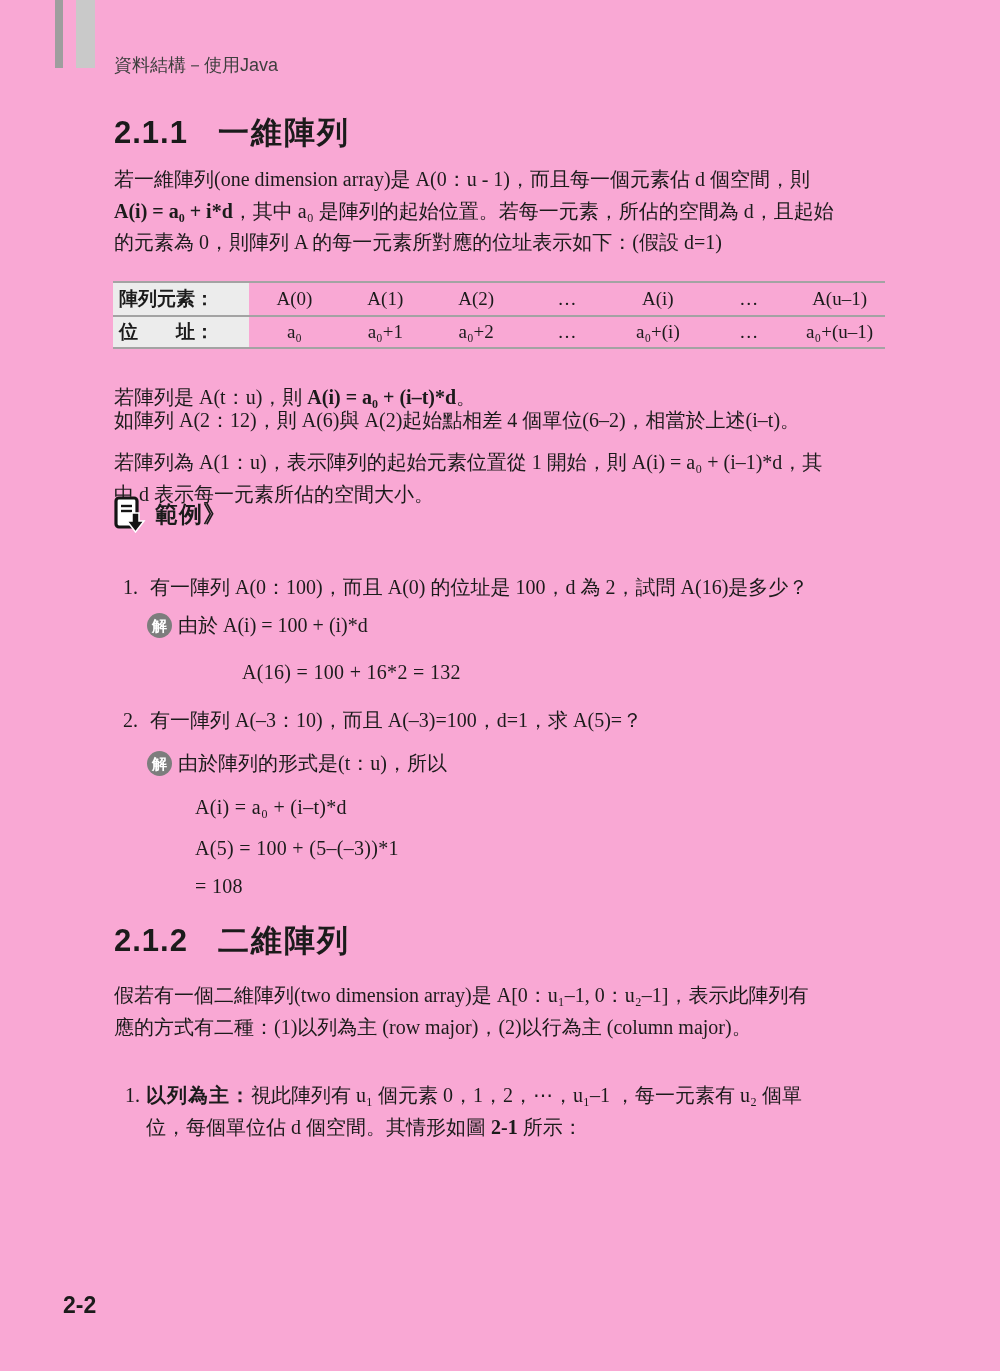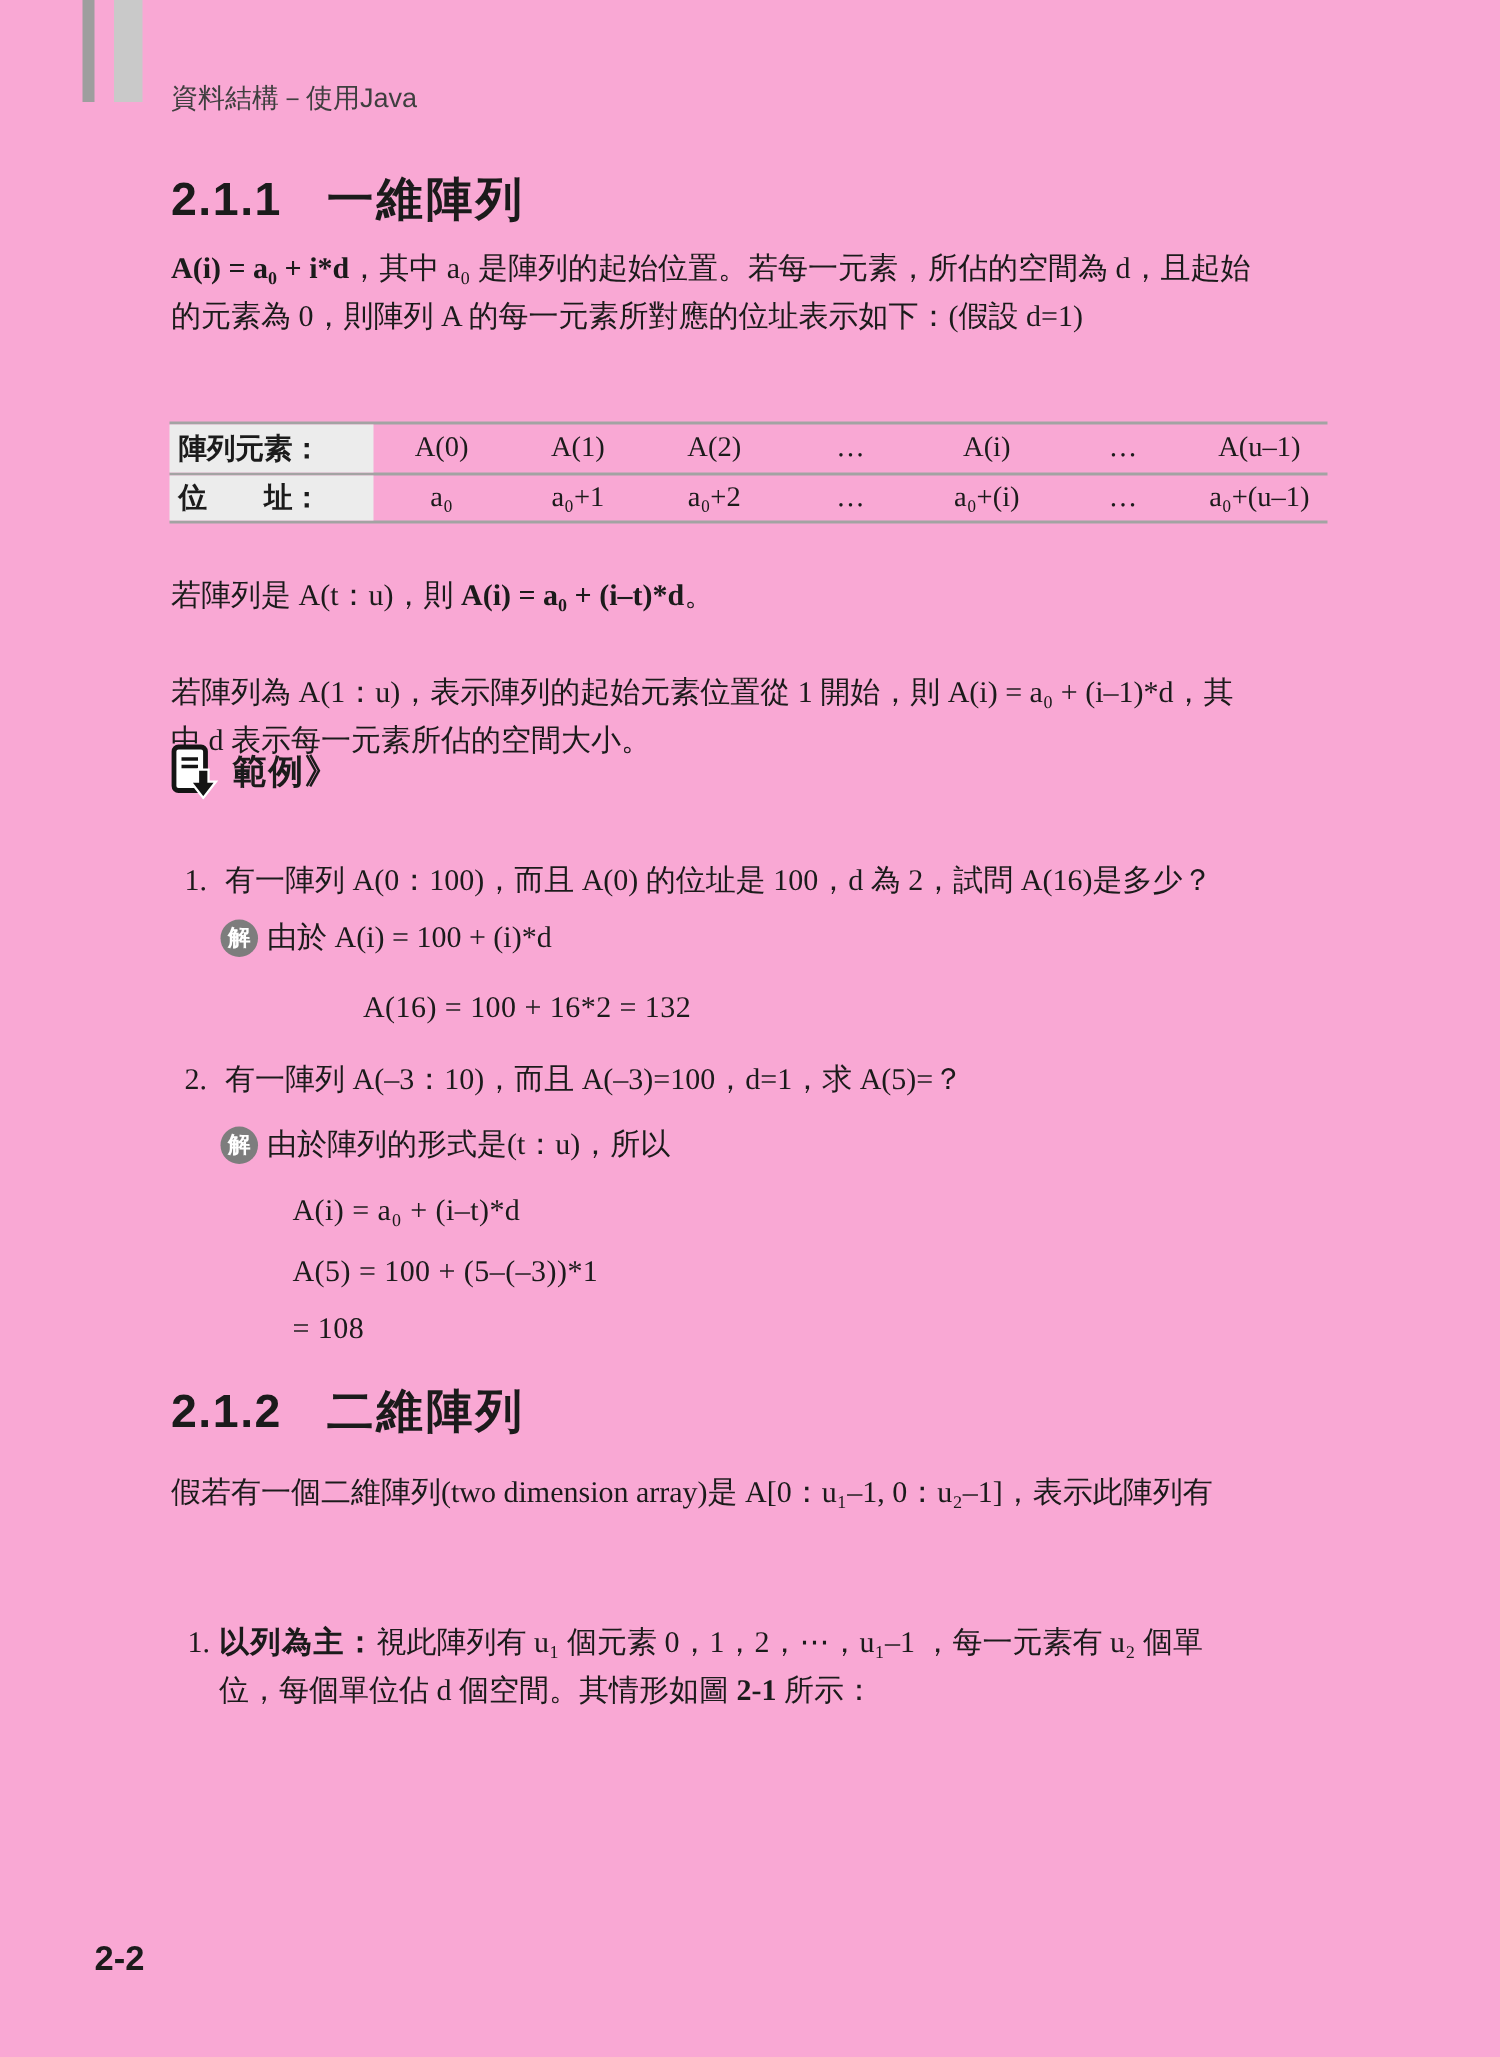--- a/index.html
+++ b/index.html
@@ -74,20 +74,21 @@
   <div class="abs bar1"></div>
   <div class="abs bar2"></div>
 
   <div class="abs running-header">資料結構－使用Java</div>
 
   <div class="abs heading" style="top:112px;">
     <span class="sec-no">2.1.1</span><span class="sec-title">一維陣列</span>
   </div>
 
   <div class="abs para" style="top:164px;">
+    <div><span>若一維陣列(one dimension array)是 A(0：u - 1)，而且每一個元素佔 d 個空間，則</span></div>
     <div><b>A(i) = a₀ + i*d</b><span>，其中 a₀ 是陣列的起始位置。若每一元素，所佔的空間為 d，且起始</span></div>
     <div><span>的元素為 0，則陣列 A 的每一元素所對應的位址表示如下：(假設 d=1)</span></div>
   </div>
 
   <div class="abs arr-table">
     <div class="t-row">
       <div class="t-label">陣列元素：</div>
       <div class="t-cells">
         <div class="t-cell">A(0)</div>
         <div class="t-cell">A(1)</div>
@@ -109,20 +110,23 @@
         <div class="t-cell">…</div>
         <div class="t-cell">a₀+(u–1)</div>
       </div>
     </div>
   </div>
 
   <div class="abs one-line" style="top:384px;">
     <span>若陣列是 A(t：u)，則 </span><b>A(i) = a₀ + (i–t)*d</b><span>。</span>
   </div>
 
+  <div class="abs one-line" style="top:407px;">
+    <span>如陣列 A(2：12)，則 A(6)與 A(2)起始點相差 4 個單位(6–2)，相當於上述(i–t)。</span>
+  </div>
 
   <div class="abs para" style="top:447px;">
     <div><span>若陣列為 A(1：u)，表示陣列的起始元素位置從 1 開始，則 A(i) = a₀ + (i–1)*d，其</span></div>
     <div><span>中 d 表示每一元素所佔的空間大小。</span></div>
   </div>
 
   <div class="abs ex-label">
     <svg width="32" height="37" viewBox="0 0 32 37">
       <rect x="2" y="2" width="21" height="29" rx="3" fill="#ffffff" stroke="#141414" stroke-width="3.2"></rect>
       <line x1="7" y1="10" x2="18" y2="10" stroke="#141414" stroke-width="2.4"></line>
@@ -157,20 +161,21 @@
   <div class="abs equation" style="left:195px;top:794px;">A(i) = a₀ + (i–t)*d</div>
   <div class="abs equation" style="left:195px;top:835px;">A(5) = 100 + (5–(–3))*1</div>
   <div class="abs equation" style="left:195px;top:873px;">= 108</div>
 
   <div class="abs heading" style="top:920px;">
     <span class="sec-no">2.1.2</span><span class="sec-title">二維陣列</span>
   </div>
 
   <div class="abs para" style="top:980px;">
     <div><span>假若有一個二維陣列(two dimension array)是 A[0：u₁–1, 0：u₂–1]，表示此陣列有</span></div>
+    <div><span>應的方式有二種：(1)以列為主 (row major)，(2)以行為主 (column major)。</span></div>
   </div>
 
   <div class="abs list-item" style="left:125px;top:1080px;">
     <span class="li-no">1.</span>
     <span>
       <span style="display:block;"><span class="lead-bold">以列為主：</span><span>視此陣列有 u₁ 個元素 0，1，2，⋯，u₁–1 ，每一元素有 u₂ 個單</span></span>
       <span style="display:block;"><span>位，每個單位佔 d 個空間。其情形如圖 </span><b>2-1</b><span> 所示：</span></span>
     </span>
   </div>
 

